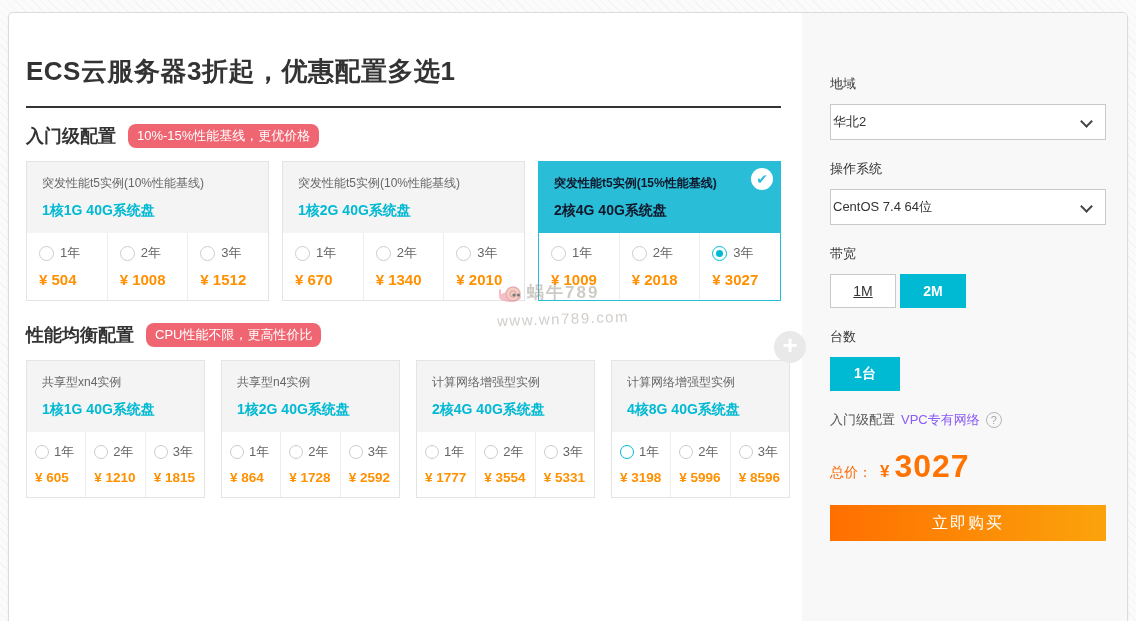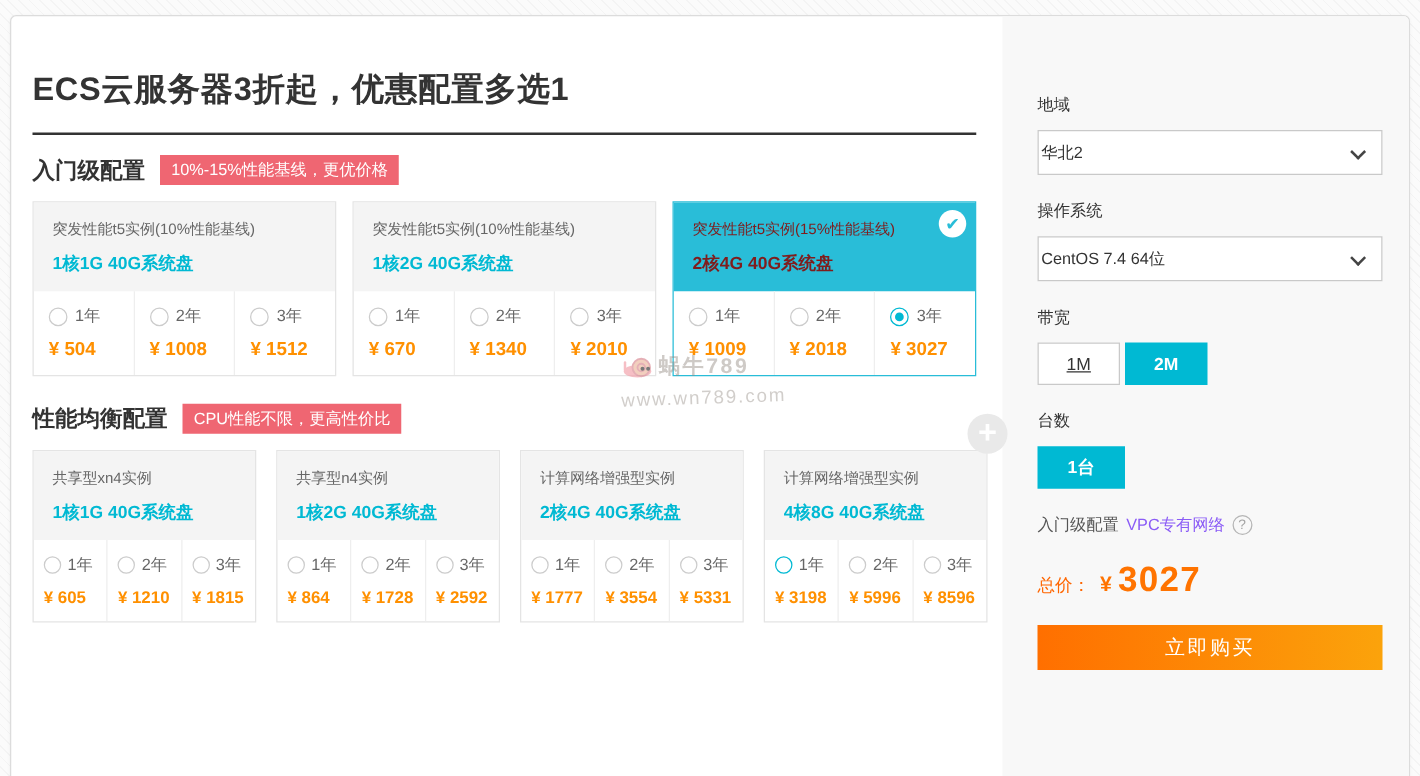--- a/index.html
+++ b/index.html
@@ -21,33 +21,33 @@
   
   .main{flex:1;padding:41px 12px 0 17px;position:relative;}
   h1{font-size:26px;font-weight:bold;color:#333;letter-spacing:.5px;}
   .subtitle{margin-top:15px;font-size:12px;color:#666;}
   .subtitle a{text-decoration:none;cursor:pointer;}
   .link-cyan{color:var(--accent-cyan);}
   .link-rules{color:var(--accent-cyan);text-decoration:underline !important;margin-left:4px;}
   .divider{margin-top:17px;border-bottom:2px solid #333;width:755px;}
   .section-head{margin-top:16px;display:flex;align-items:center;}
   .section-title{font-size:18px;font-weight:bold;color:#333;}
-  .section-badge{margin-left:12px;background:var(--badge-red);color:#fff;font-size:13px;padding:4px 9px;line-height:1.2;}
+  .section-badge{margin-left:12px;background:var(--badge-red);color:#fff;font-size:13px;padding:4px 9px;line-height:1.2;border-radius:8px;}
   
   .cards{display:flex;margin-top:13px;}
   .row1 .card{width:243px;margin-right:13px;}
   .row2 .card{width:179px;margin-right:16px;}
   .card{border:1px solid #e4e4e4;background:#fff;position:relative;cursor:pointer;}
   .card:last-child{margin-right:0;}
   .card-head{background:#f4f4f4;padding:13px 15px 13px;}
   .card-name{font-size:12px;color:#666;white-space:nowrap;}
   .card-spec{margin-top:10px;font-size:14px;font-weight:bold;color:var(--accent-cyan);white-space:nowrap;}
   .card.selected{border-color:var(--header-cyan);}
   .card.selected .card-head{background:var(--header-cyan);}
-  .card.selected .card-name,.card.selected .card-spec{color:#7f1d1d;}
+  .card.selected .card-name,.card.selected .card-spec{color:#0f172a;font-weight:bold;}
   .check-badge{
     position:absolute;top:6px;right:7px;width:22px;height:22px;border-radius:50%;
     background:#fff;color:var(--header-cyan);font-size:14px;font-weight:bold;
     display:flex;align-items:center;justify-content:center;line-height:1;
   }
   .card-prices{display:flex;}
   .price-cell{flex:1;padding:11px 0 12px 12px;border-left:1px solid #eee;}
   .price-cell:first-child{border-left:none;}
   .row2 .price-cell{padding-left:8px;}
   .term{display:flex;align-items:center;font-size:13px;color:#666;white-space:nowrap;}
@@ -85,21 +85,21 @@
   .opt-btn.single{margin-left:0;min-width:70px;}
   .network-row{font-size:13px;color:#555;display:flex;align-items:center;margin-top:2px;}
   .network-value{color:#8b5cf6;margin-left:6px;}
   .help-icon{
     margin-left:6px;width:16px;height:16px;border:1px solid #b5b5b5;border-radius:50%;
     color:#a5a5a5;font-size:11px;display:flex;align-items:center;justify-content:center;cursor:pointer;
   }
   .total-row{margin-top:19px;display:flex;align-items:baseline;}
   .total-label{font-size:14px;color:#ff6600;}
   .total-currency{font-size:17px;font-weight:bold;color:var(--total-orange);margin-left:8px;}
-  .total-value{font-size:28px;font-weight:bold;color:var(--total-orange);margin-left:5px;letter-spacing:1px;}
+  .total-value{font-size:32px;font-weight:bold;color:var(--total-orange);margin-left:5px;letter-spacing:1px;}
   .buy-btn{
     margin-top:20px;width:276px;height:36px;border:none;cursor:pointer;
     background:linear-gradient(90deg,#ff6f00,#fba30b);color:#fff;font-size:16px;letter-spacing:2px;
     font-family:inherit;
   }
   
   .watermark{position:absolute;left:497px;top:281px;z-index:5;pointer-events:none;opacity:.85;}
   .wm-line1{display:flex;align-items:center;font-size:17px;font-weight:bold;color:rgba(150,140,133,.55);letter-spacing:2px;}
   .wm-snail{margin-right:4px;opacity:.8;}
   .wm-line2{margin-top:6px;font-size:15px;color:rgba(165,158,152,.6);letter-spacing:1.5px;transform:rotate(-2deg);}

